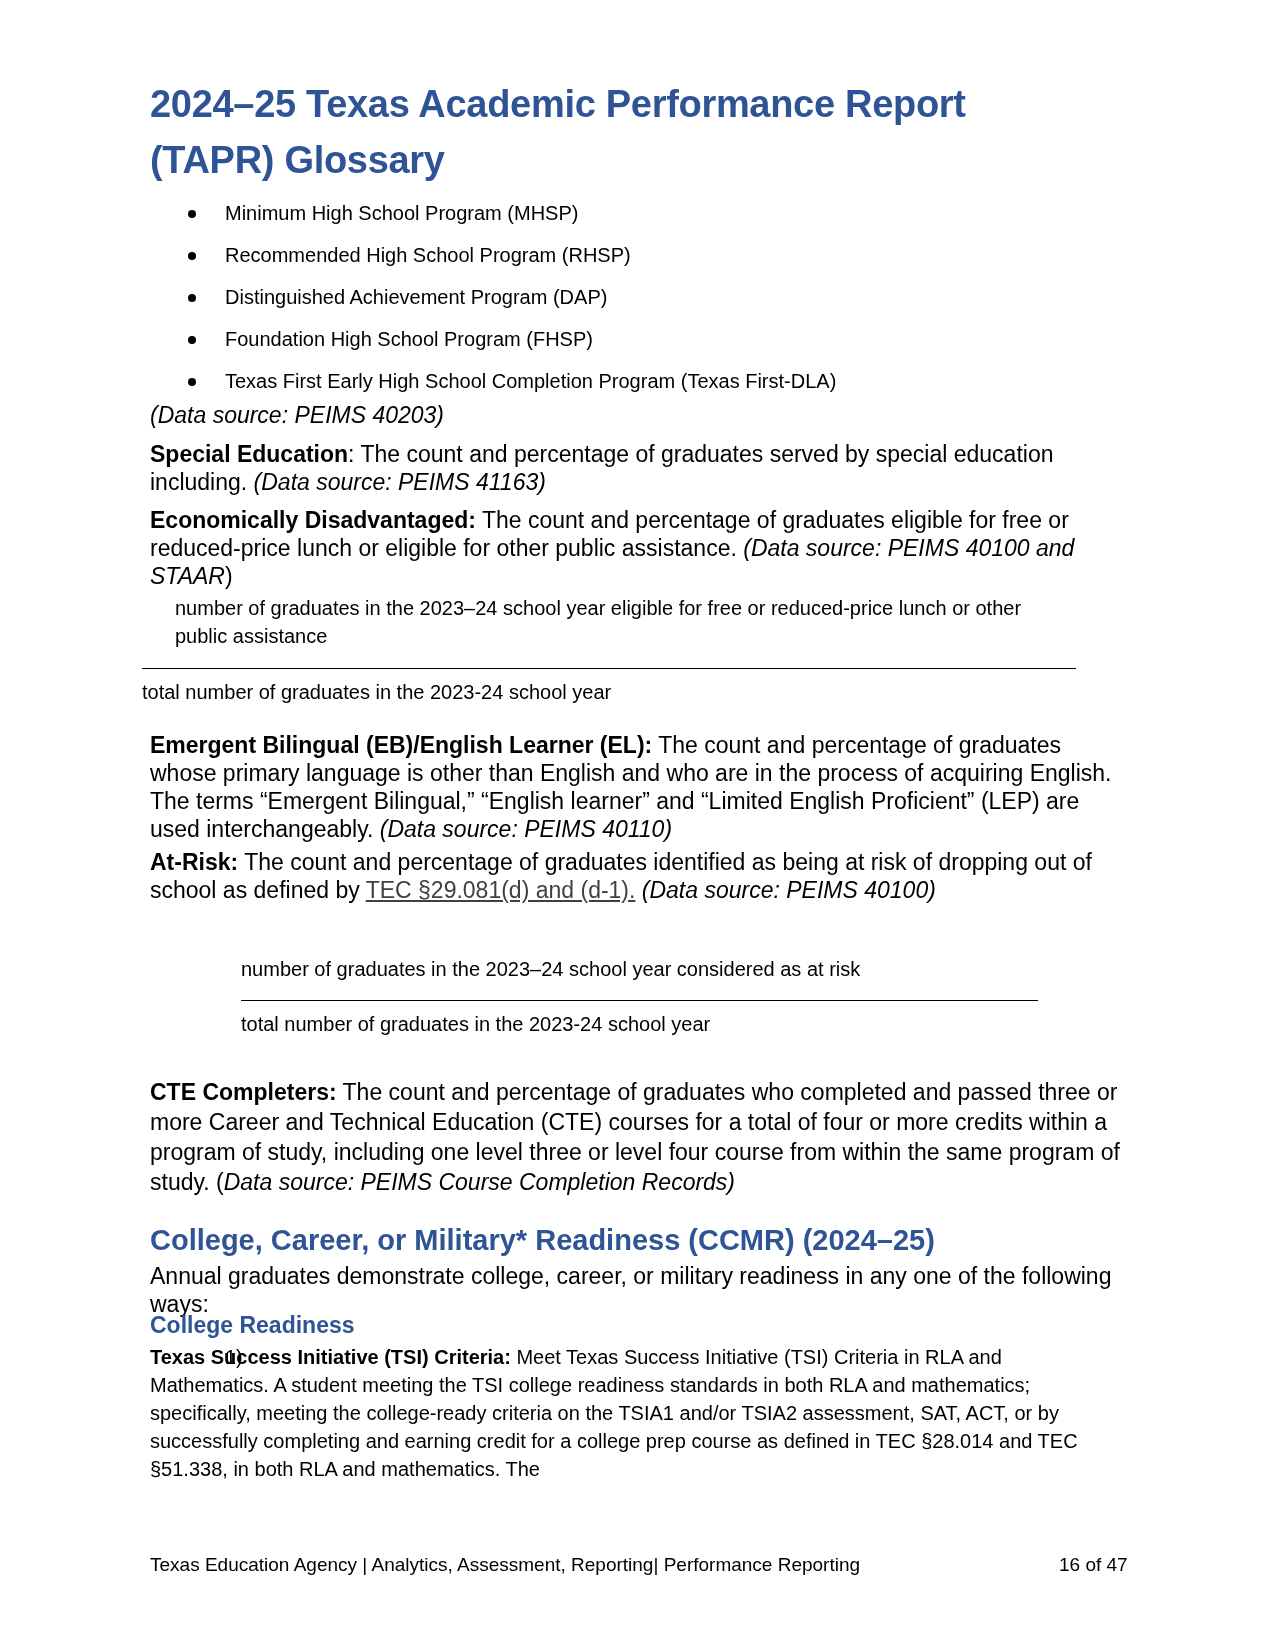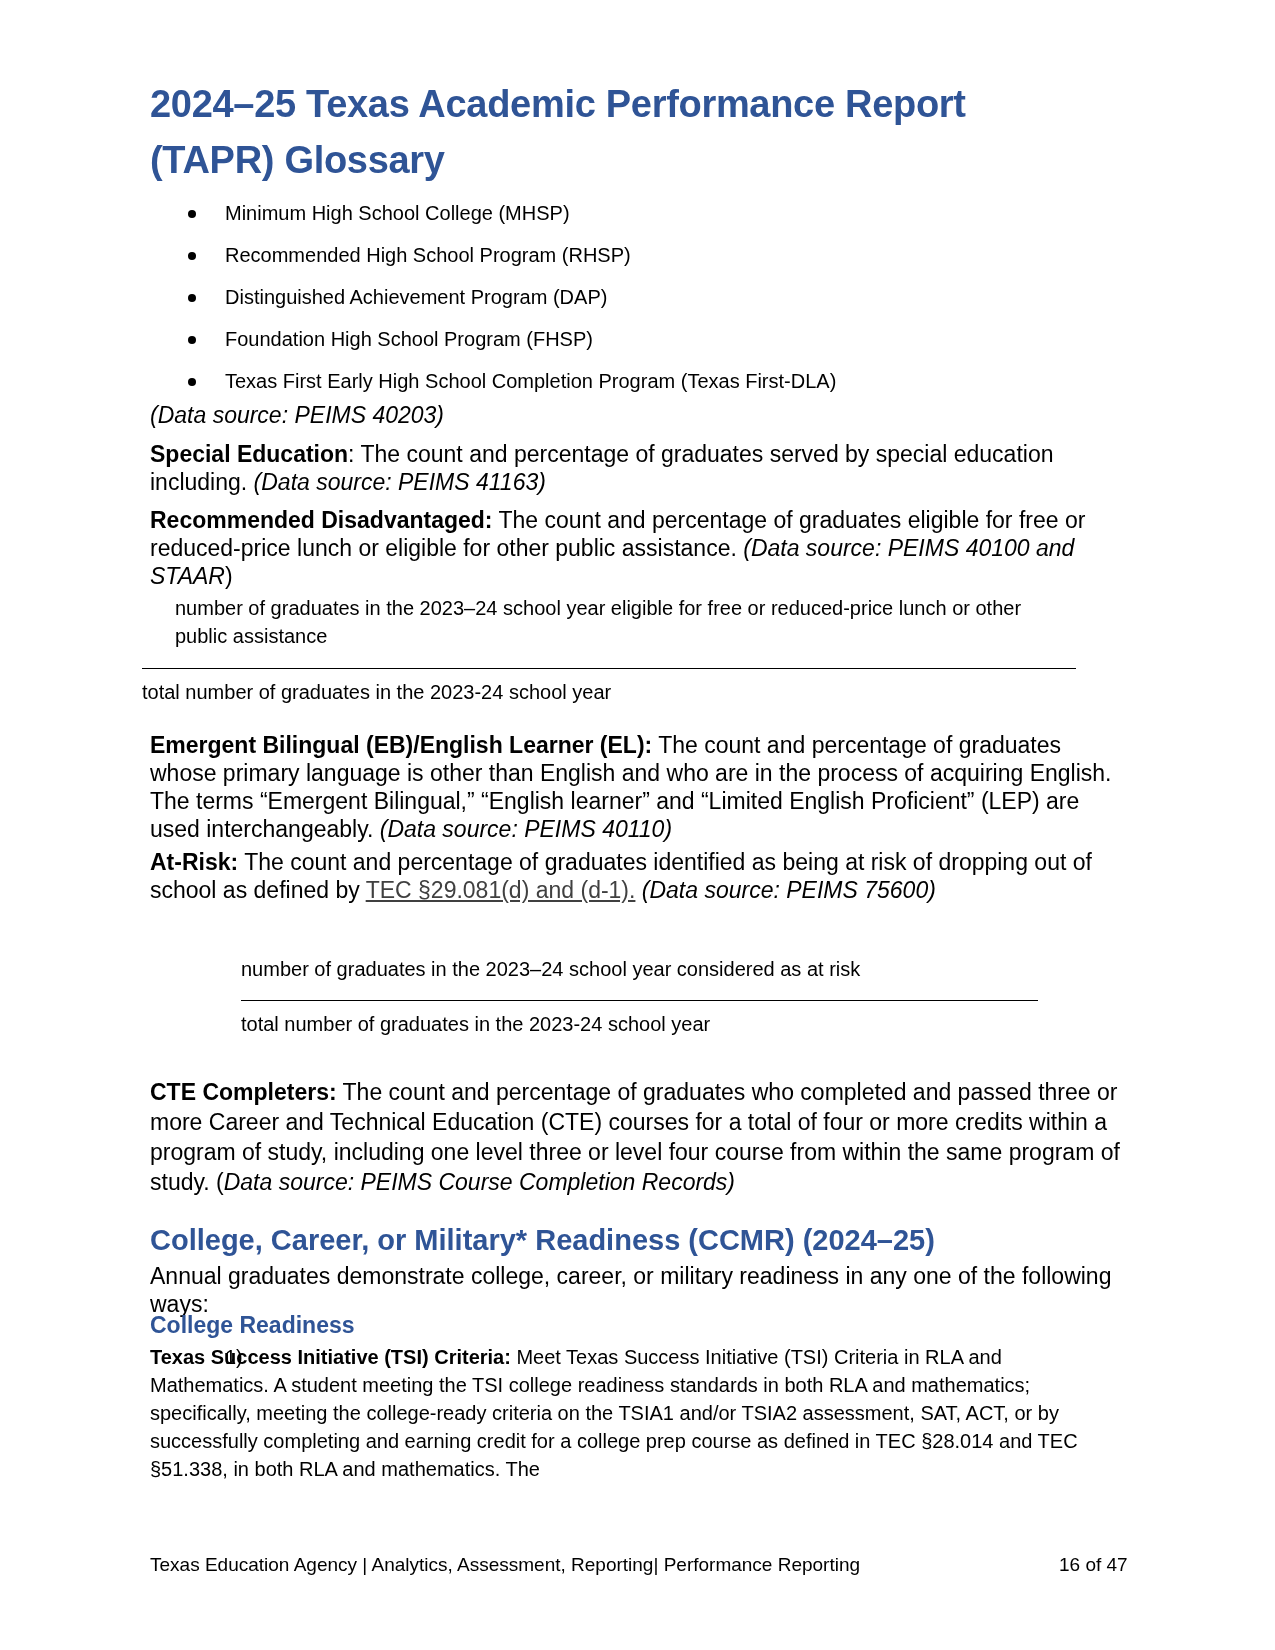--- a/index.html
+++ b/index.html
@@ -117,49 +117,49 @@
   </style>
 </head>
 <body>
 
 <div class="title">
   <div>2024–25 Texas Academic Performance Report</div>
   <div>(TAPR) Glossary</div>
 </div>
 
 <ul class="bullets">
-  <li><span class="dot"></span><span>Minimum High School College (MHSP)</span></li>
+  <li><span class="dot"></span><span>Minimum High School Program (MHSP)</span></li>
   <li><span class="dot"></span><span>Recommended High School Program (RHSP)</span></li>
   <li><span class="dot"></span><span>Distinguished Achievement Program (DAP)</span></li>
   <li><span class="dot"></span><span>Foundation High School Program (FHSP)</span></li>
   <li><span class="dot"></span><span>Texas First Early High School Completion Program (Texas First-DLA)</span></li>
 </ul>
 
 <div class="para" style="top:401px;">
   <i>(Data source: PEIMS 40203)</i>
 </div>
 
 <div class="para" style="top:440px;">
   <b>Special Education</b><span>: The count and percentage of graduates served by special education including. </span><i>(Data source: PEIMS 41163)</i>
 </div>
 
 <div class="para" style="top:506px;">
-  <b>Recommended Disadvantaged:</b><span> The count and percentage of graduates eligible for free or reduced-price lunch or eligible for other public assistance. </span><i>(Data source: PEIMS 40100 and STAAR</i><span>)</span>
+  <b>Economically Disadvantaged:</b><span> The count and percentage of graduates eligible for free or reduced-price lunch or eligible for other public assistance. </span><i>(Data source: PEIMS 40100 and STAAR</i><span>)</span>
 </div>
 
 <div class="frac" style="left:175px; top:594px; width:860px;">number of graduates in the 2023–24 school year eligible for free or reduced-price lunch or other public assistance</div>
 <div class="frac-line" style="left:142px; top:668px; width:934px;"></div>
 <div class="frac" style="left:142px; top:678px; width:934px;">total number of graduates in the 2023-24 school year</div>
 
 <div class="para" style="top:731px;">
   <b>Emergent Bilingual (EB)/English Learner (EL):</b><span> The count and percentage of graduates whose primary language is other than English and who are in the process of acquiring English. The terms “Emergent Bilingual,” “English learner” and “Limited English Proficient” (LEP) are used interchangeably. </span><i>(Data source: PEIMS 40110)</i>
 </div>
 
 <div class="para" style="top:848px;">
-  <b>At-Risk:</b><span> The count and percentage of graduates identified as being at risk of dropping out of school as defined by </span><a class="link" href="#">TEC §29.081(d) and (d-1).</a><i> (Data source: PEIMS 75600)</i>
+  <b>At-Risk:</b><span> The count and percentage of graduates identified as being at risk of dropping out of school as defined by </span><a class="link" href="#">TEC §29.081(d) and (d-1).</a><i> (Data source: PEIMS 40100)</i>
 </div>
 
 <div class="frac" style="left:241px; top:955px; width:797px;">number of graduates in the 2023–24 school year considered as at risk</div>
 <div class="frac-line" style="left:241px; top:1000px; width:797px;"></div>
 <div class="frac" style="left:241px; top:1010px; width:797px;">total number of graduates in the 2023-24 school year</div>
 
 <div class="para" style="top:1077px; line-height:30px;">
   <b>CTE Completers:</b><span> The count and percentage of graduates who completed and passed three or more Career and Technical Education (CTE) courses for a total of four or more credits within a program of study, including one level three or level four course from within the same program of study. (</span><i>Data source: PEIMS Course Completion Records)</i>
 </div>
 

